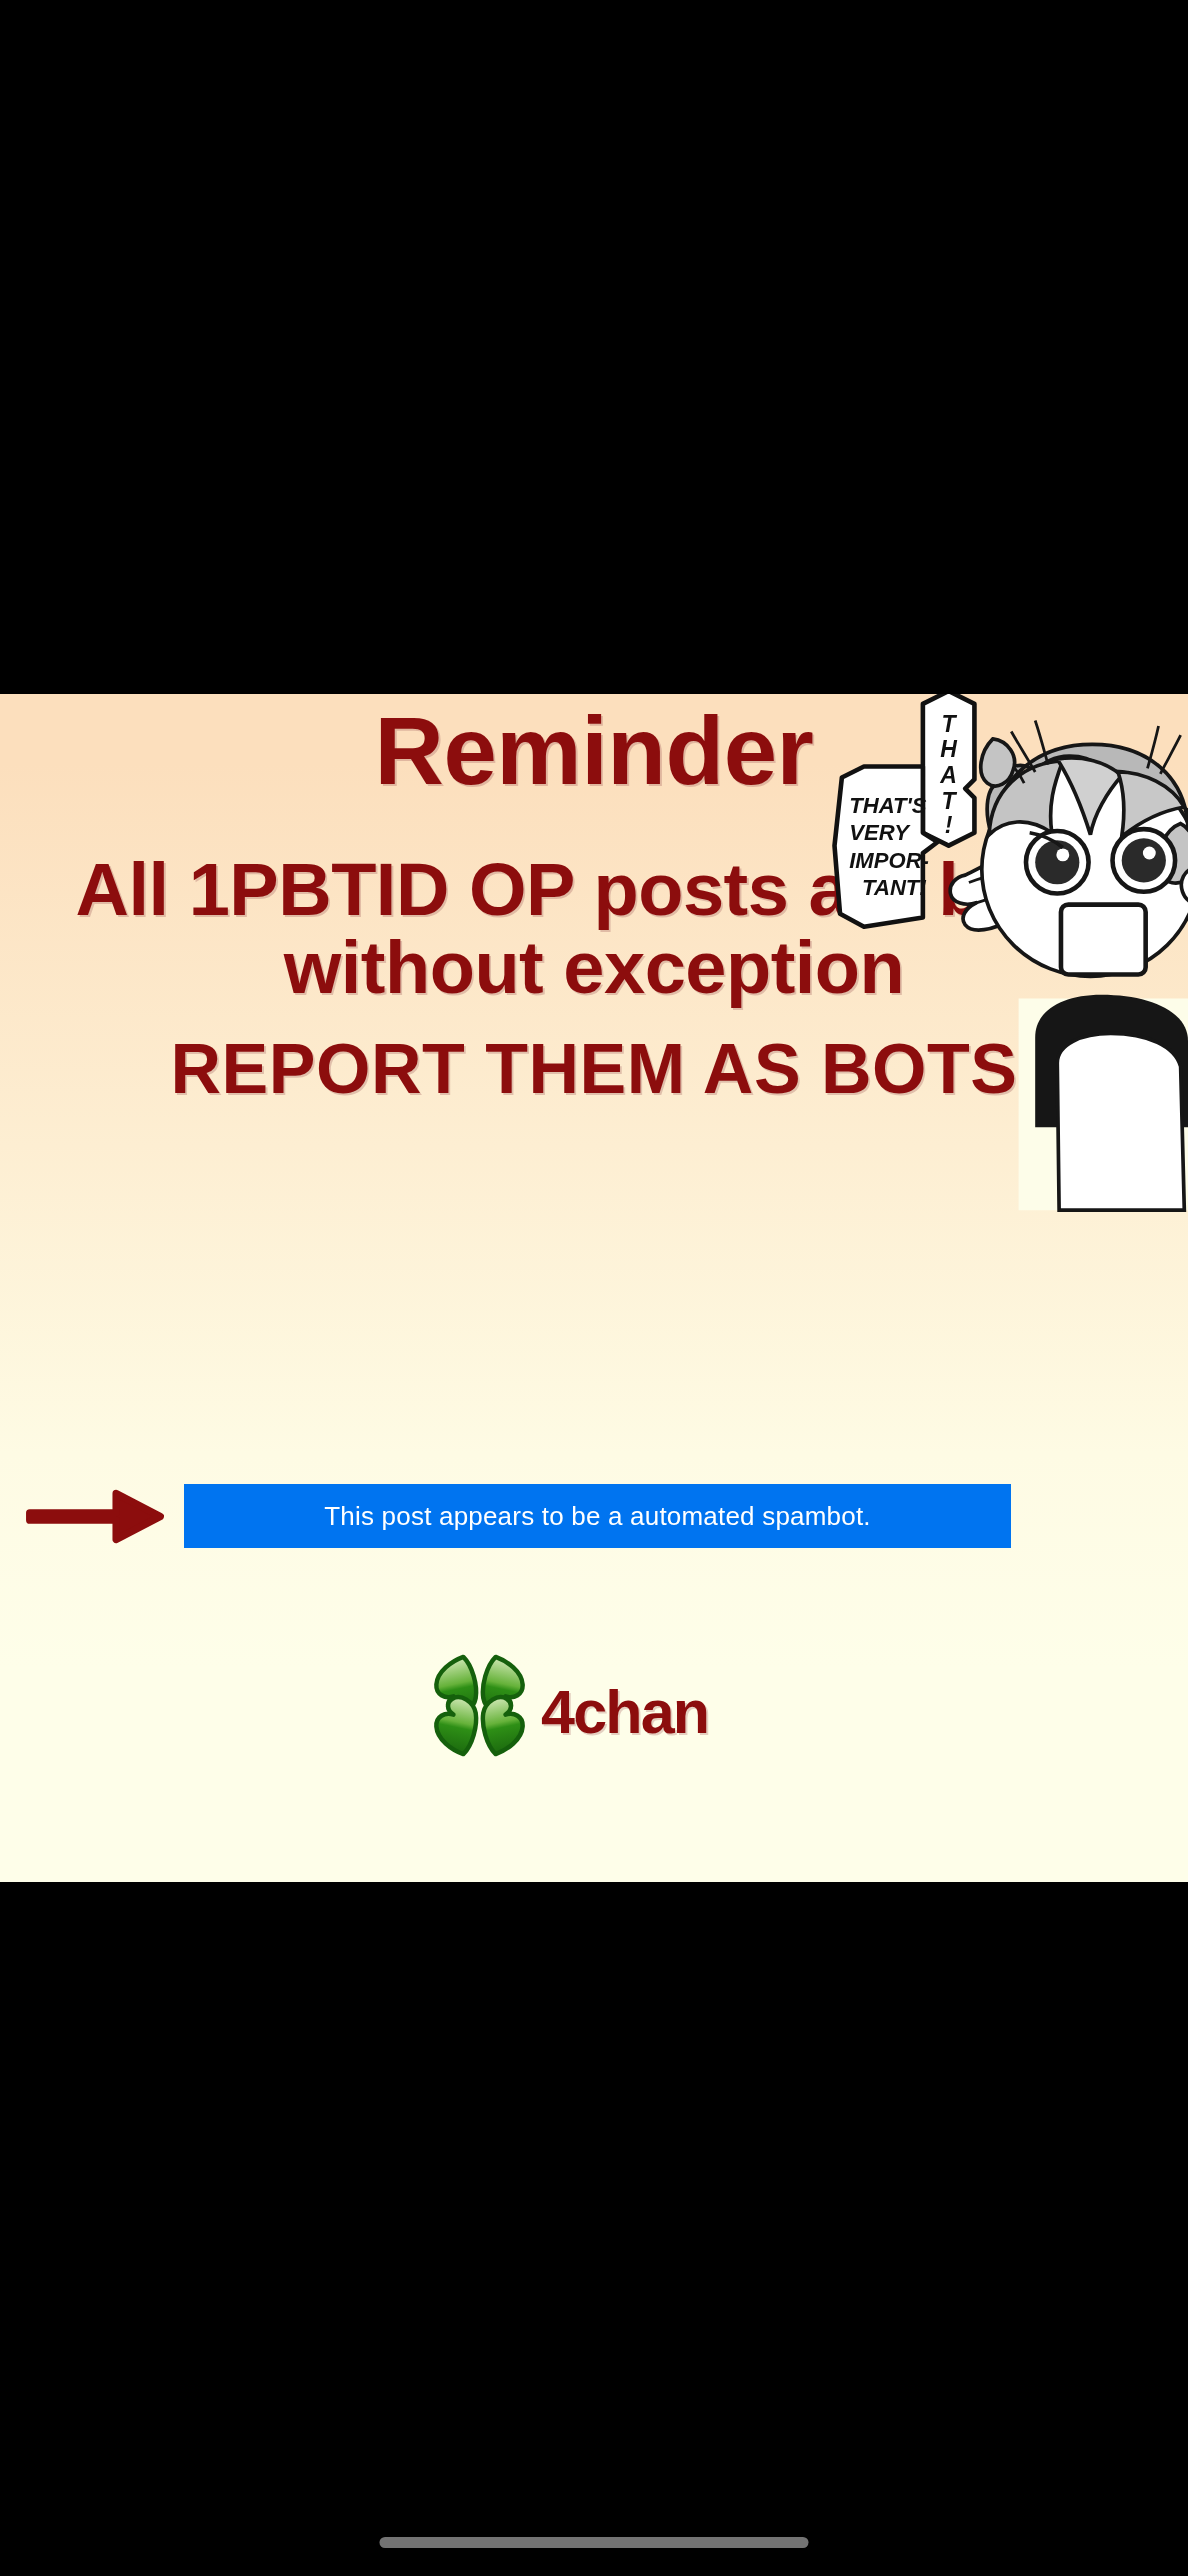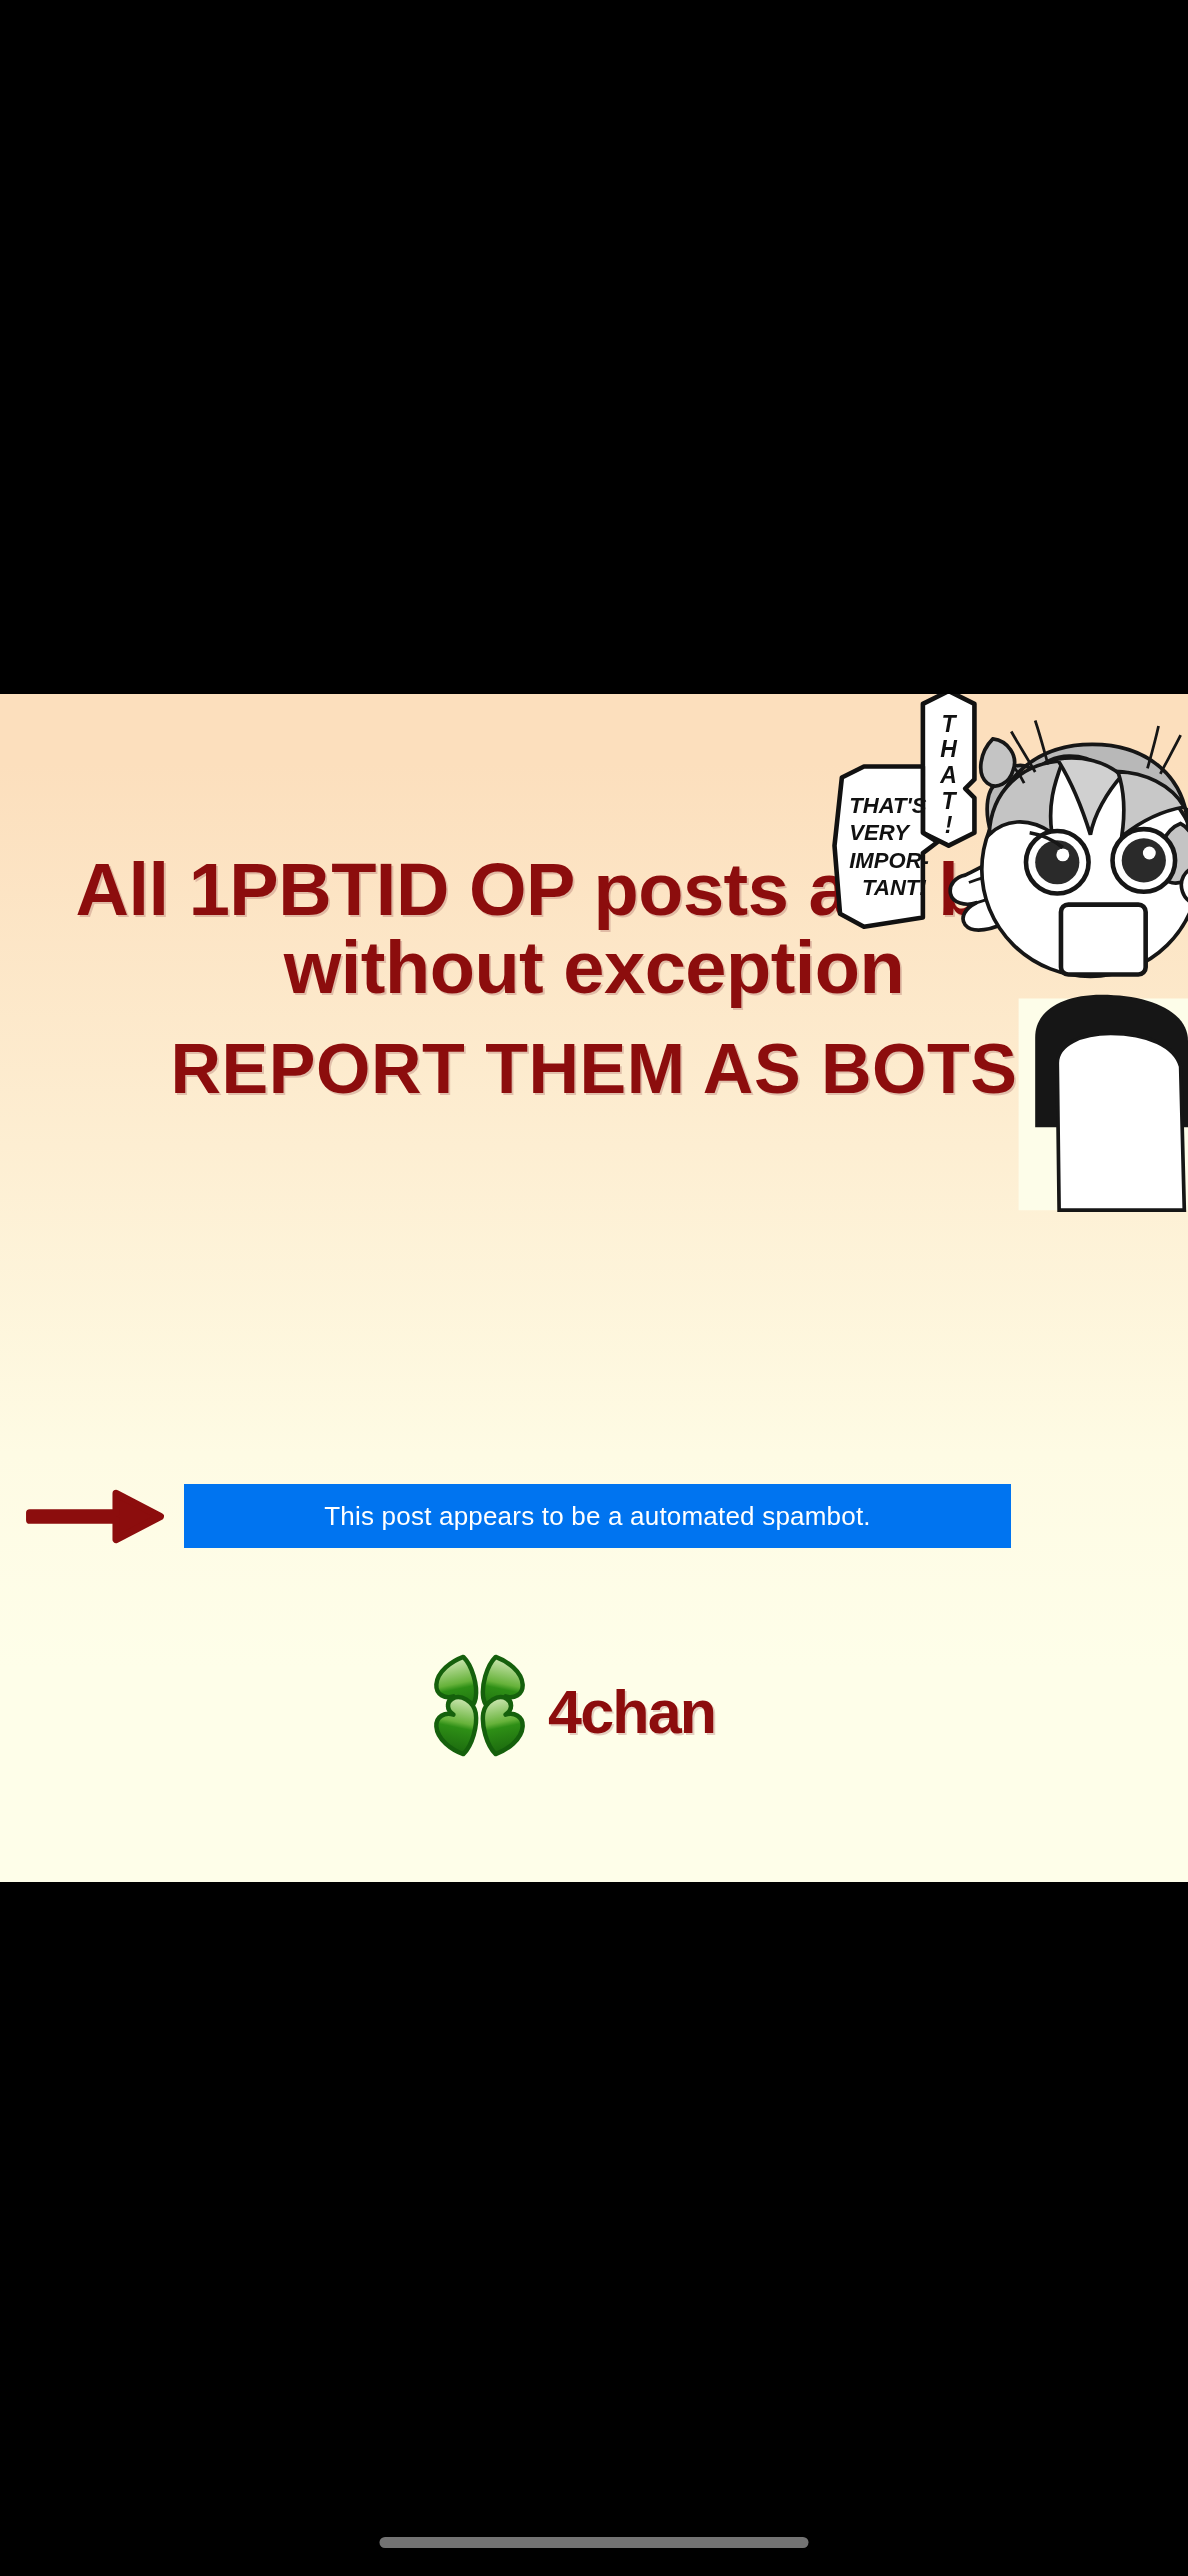--- a/index.html
+++ b/index.html
@@ -105,21 +105,21 @@
     white-space: nowrap;
   }
 
   
   #chan-logo {
     position: absolute;
     left: 426px;
     top: 958px;
     display: flex;
     align-items: center;
-    gap: 15px;
+    gap: 8px;
   }
   #clover-icon {
     width: 107px;
     height: 107px;
     display: block;
   }
   #chan-wordmark {
     color: #8c0d0d;
     font-size: 61px;
     font-weight: bold;
@@ -153,20 +153,21 @@
     background: #737373;
   }
 </style>
 </head>
 <body>
 
 <div id="phone-screen">
 
   <div id="meme-image">
 
+    <div class="meme-text" id="headline">Reminder</div>
 
     <div class="meme-text" id="subhead">All 1PBTID OP posts are bots, without exception</div>
 
     <div class="meme-text" id="callout">REPORT THEM AS BOTS</div>
 
     <svg id="report-arrow" viewBox="0 0 150 62">
       <path d="M4 27 L98 27 L98 6 L146 31 L98 56 L98 35 L4 35 Z" fill="#8c0d0d" stroke="#8c0d0d" stroke-width="8" stroke-linejoin="round"></path>
     </svg>
 
     <div id="report-banner">

